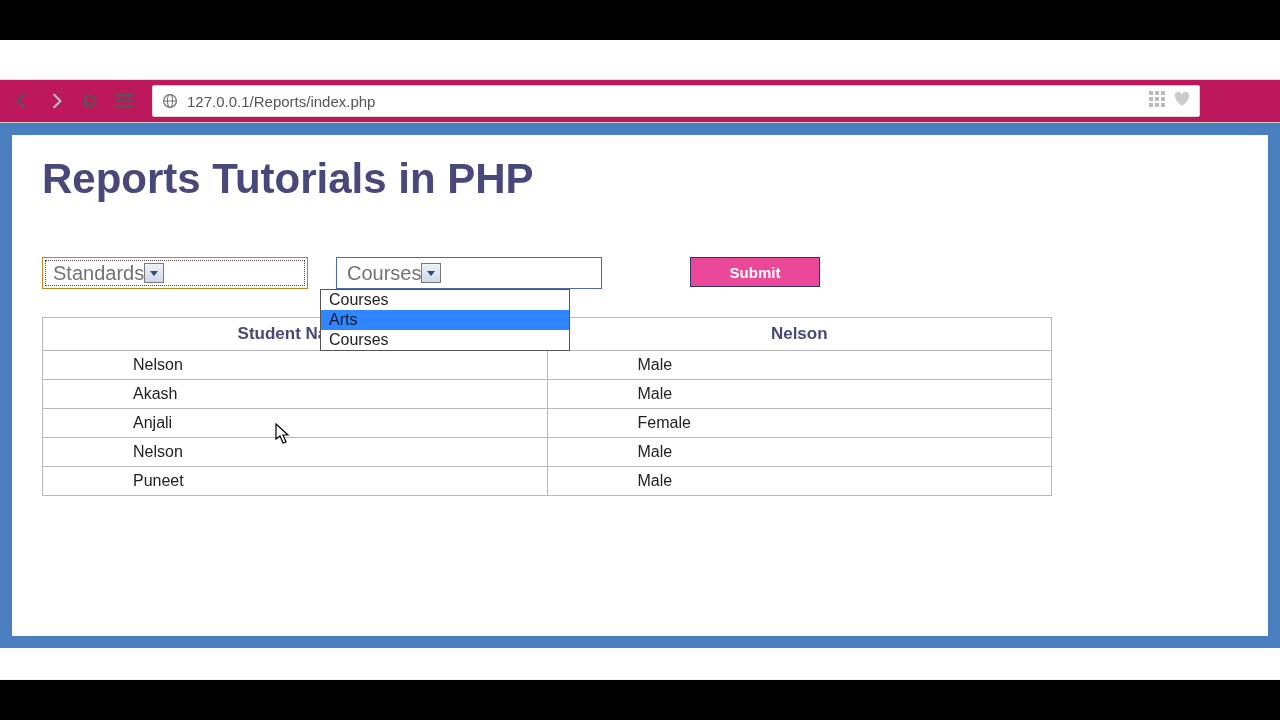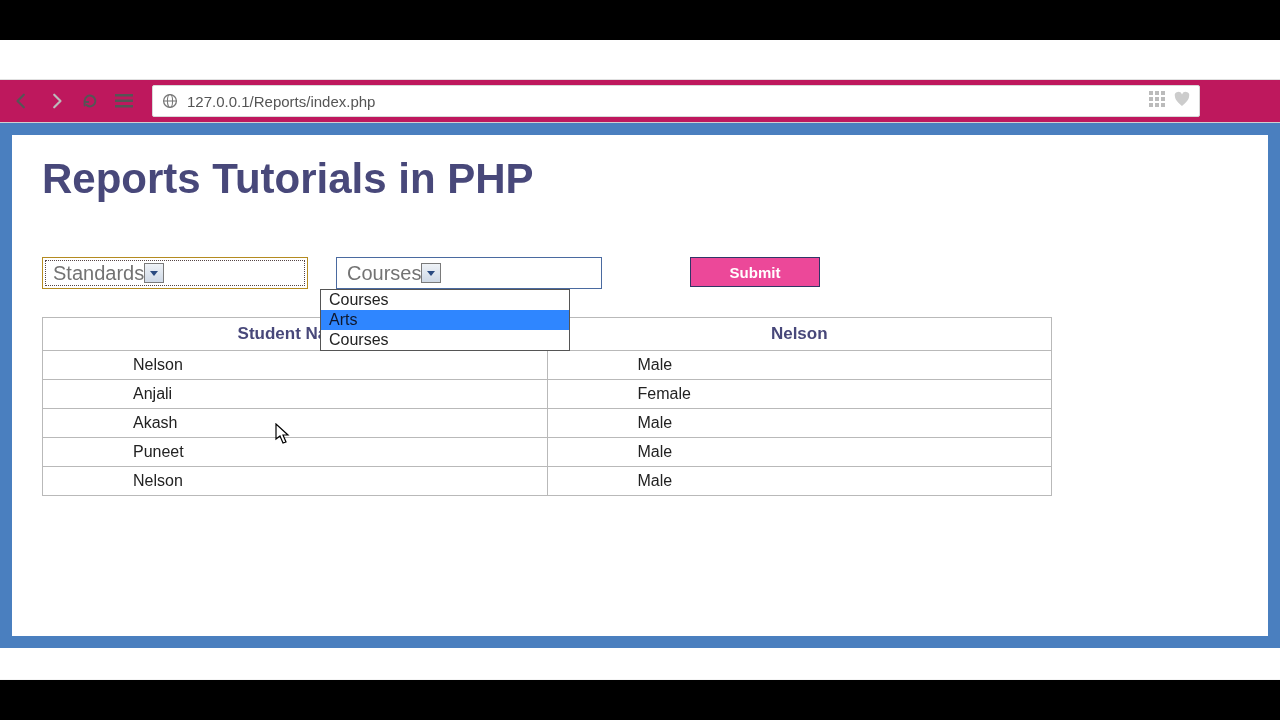--- a/index.html
+++ b/index.html
@@ -296,33 +296,33 @@
               <th>Student Name</th>
               <th>Nelson</th>
             </tr>
           </thead>
           <tbody id="table-body">
               <tr>
                 <td>Nelson</td>
                 <td>Male</td>
               </tr>
               <tr>
+                <td>Akash</td>
+                <td>Male</td>
+              </tr>
+              <tr>
                 <td>Anjali</td>
                 <td>Female</td>
               </tr>
               <tr>
-                <td>Akash</td>
+                <td>Nelson</td>
                 <td>Male</td>
               </tr>
               <tr>
                 <td>Puneet</td>
-                <td>Male</td>
-              </tr>
-              <tr>
-                <td>Nelson</td>
                 <td>Male</td>
               </tr>
             </tbody>
         </table>
 
       </div>
     </div>
 
     <svg class="cursor-arrow" viewBox="0 0 16 22">
       <path d="M1 1 L1 16 L5 13 L8 20 L11 19 L8 12 L13 12 Z" fill="#fff" stroke="#000" stroke-width="1.2"></path>

